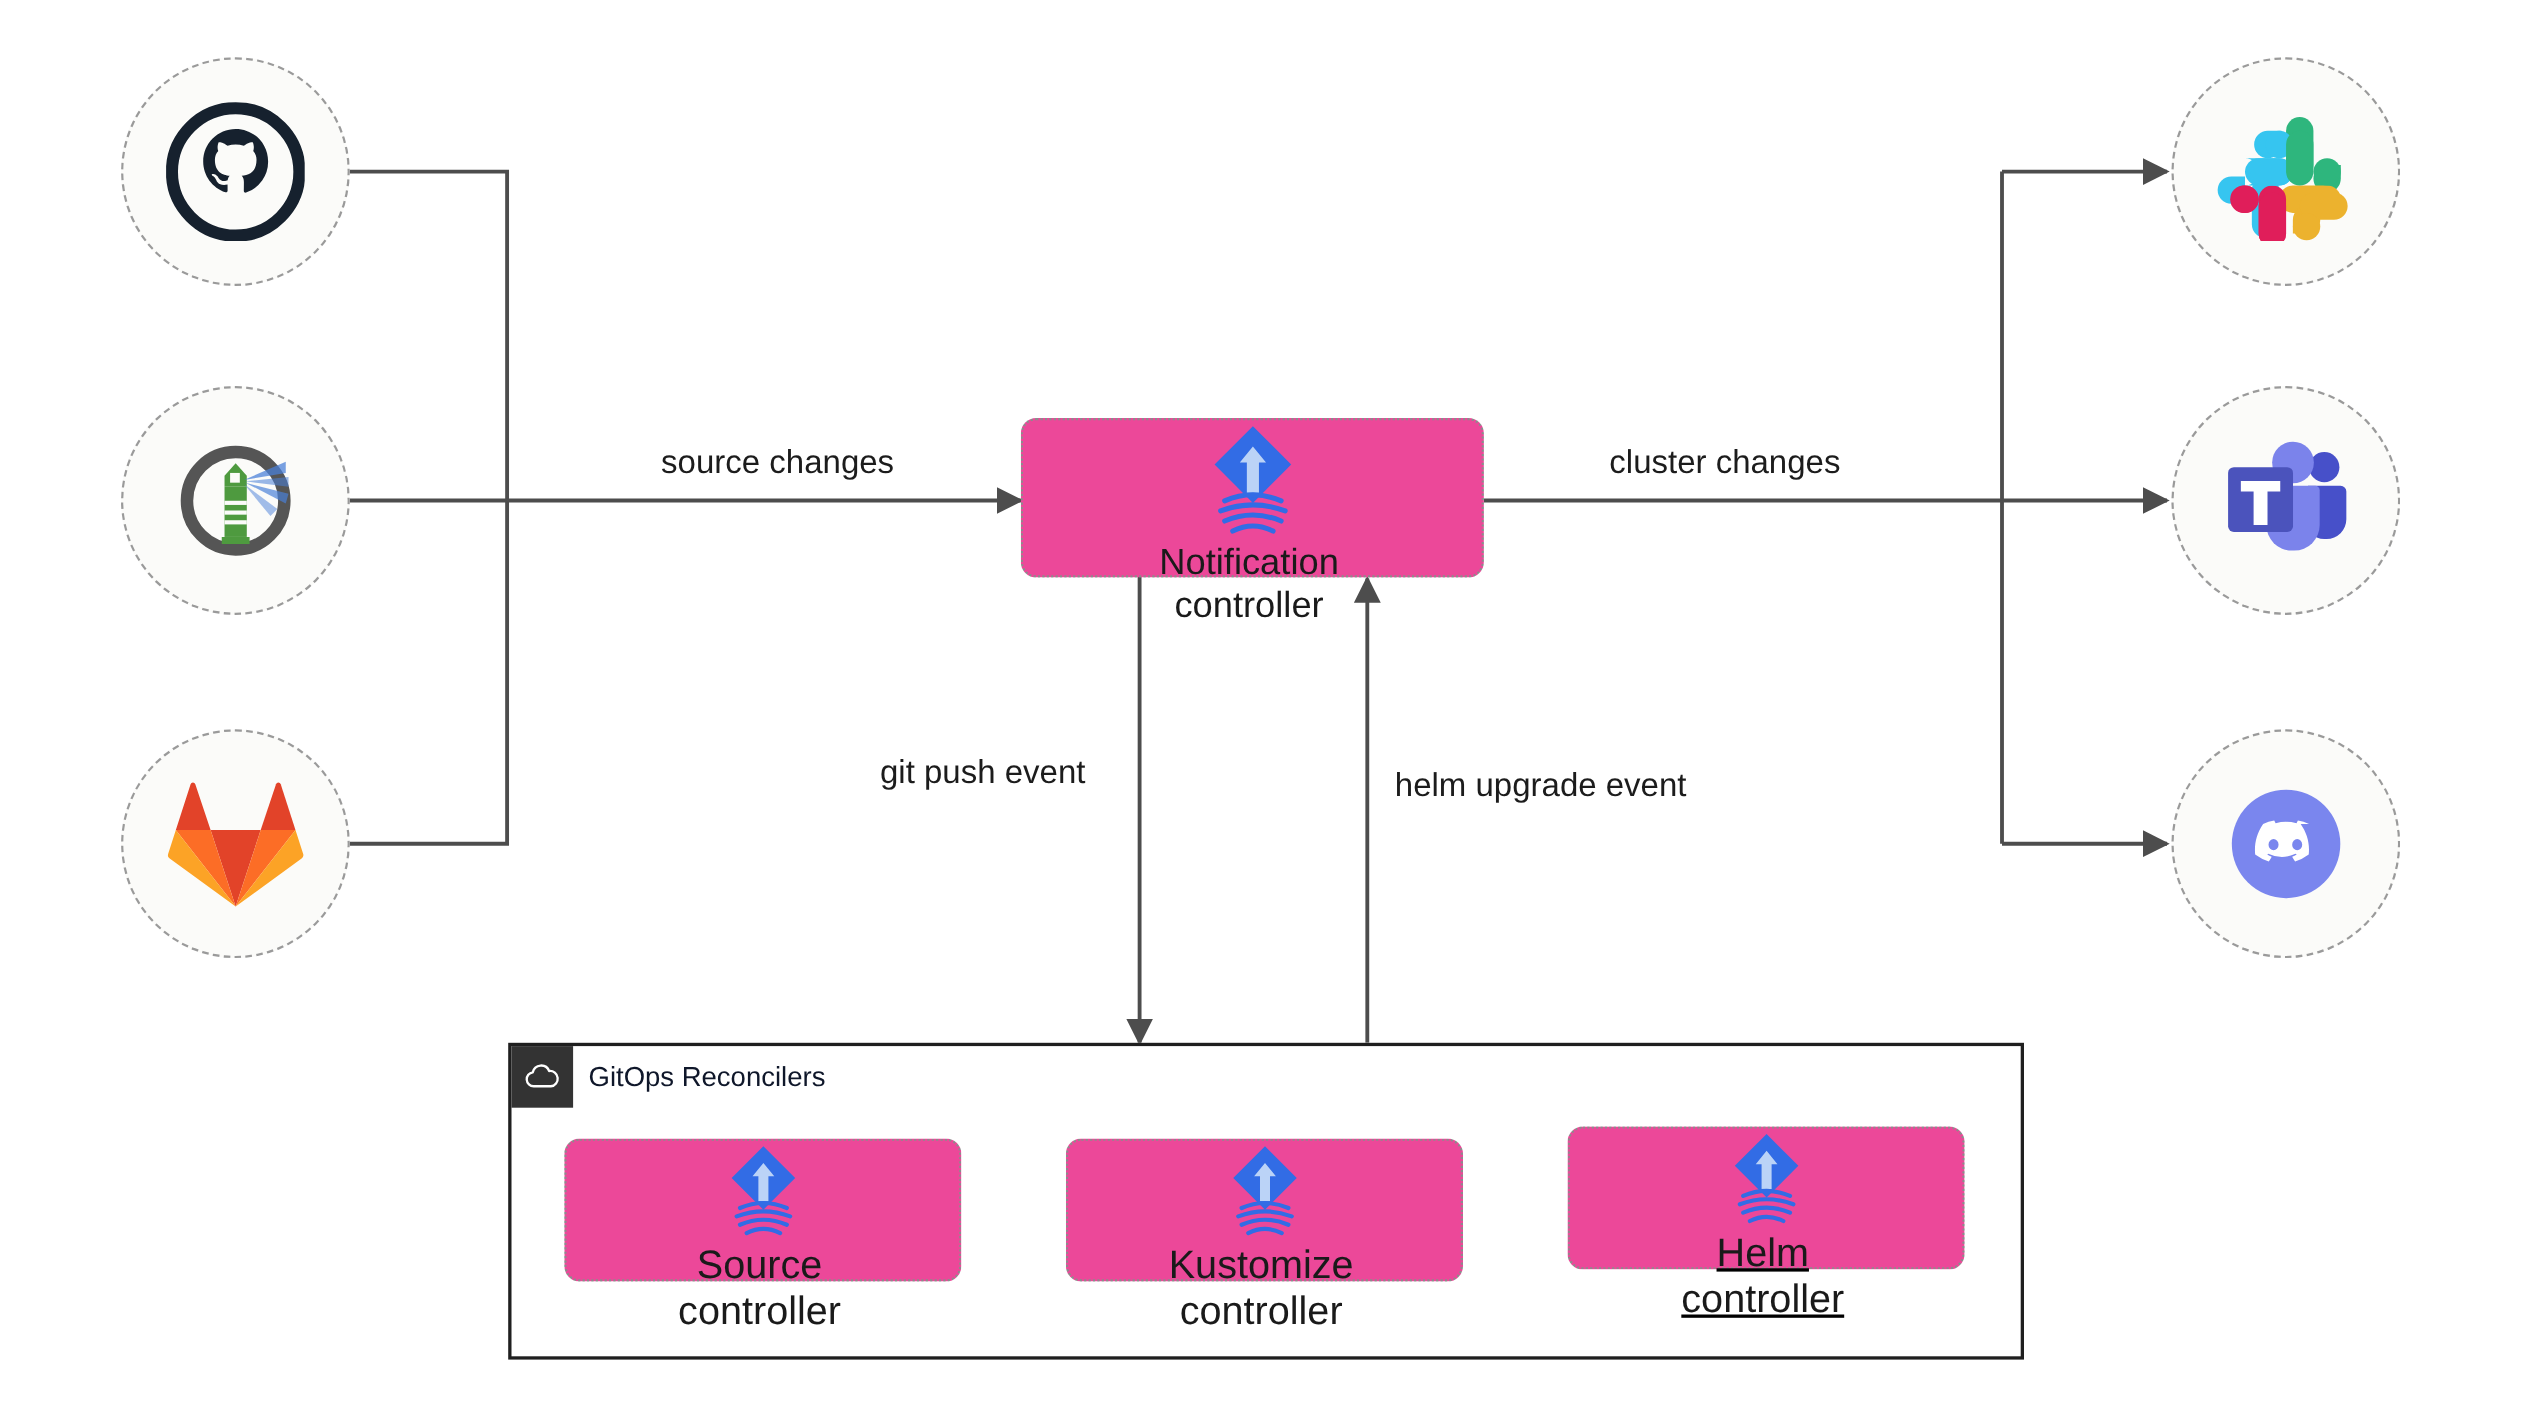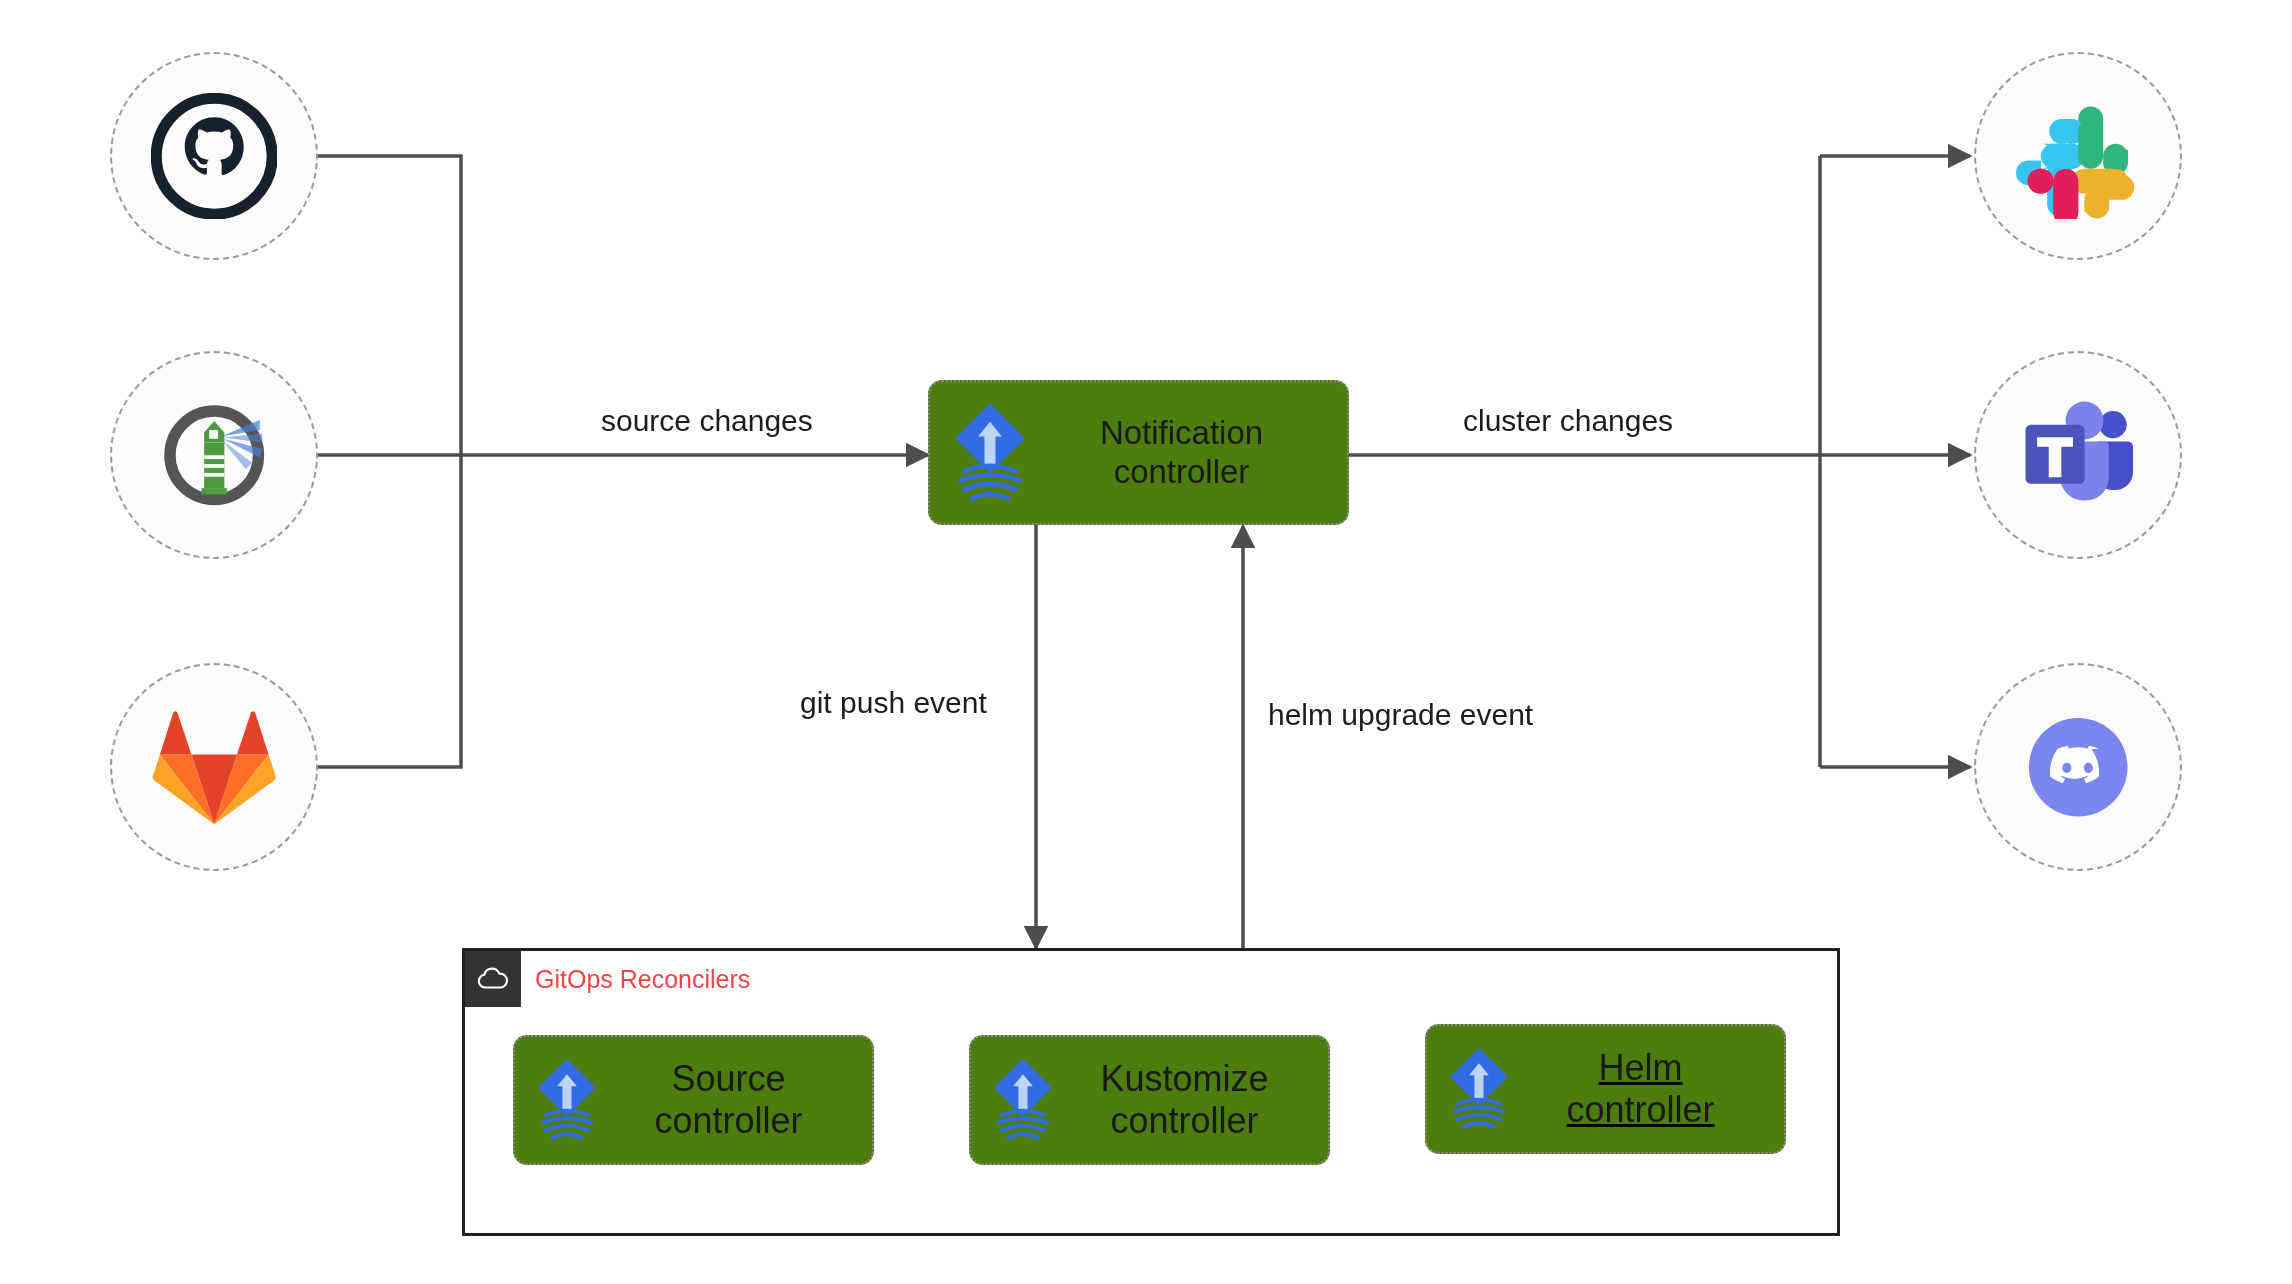--- a/index.html
+++ b/index.html
@@ -38,27 +38,28 @@
     display:flex;
     align-items:center;
     justify-content:center;
   }
   .node-circle svg{width:100%;height:100%;display:block;}
 
   
   .card{
     position:absolute;
     box-sizing:border-box;
-    background:#4d7c0f;
+    background:#ec4899;
     border:2px dotted #8c8c8c;
     border-radius:14px;
     display:flex;
     align-items:center;
     justify-content:space-between;
     padding:0 14px;
+    flex-direction:column;
   }
   .card .card-icon{
     flex:0 0 auto;
     width:76px;height:92px;
     display:flex;align-items:center;justify-content:center;
   }
   .card .card-icon svg{width:100%;height:100%;display:block;}
   .card .card-label{
     flex:1 1 auto;
     text-align:center;
@@ -85,21 +86,21 @@
     left:0;top:0;
     width:56px;height:56px;
     background:#333333;
     display:flex;align-items:center;justify-content:center;
   }
   .group-tab svg{width:34px;height:34px;display:block;}
   .group-title{
     position:absolute;
     left:70px;top:10px;
     font-size:25px;
-    color:#ef4444;
+    color:#0f172a;
     line-height:36px;
   }
 
   
   .edge-label{
     position:absolute;
     font-size:30px;
     color:#1c1c1c;
     white-space:nowrap;
     line-height:1;

